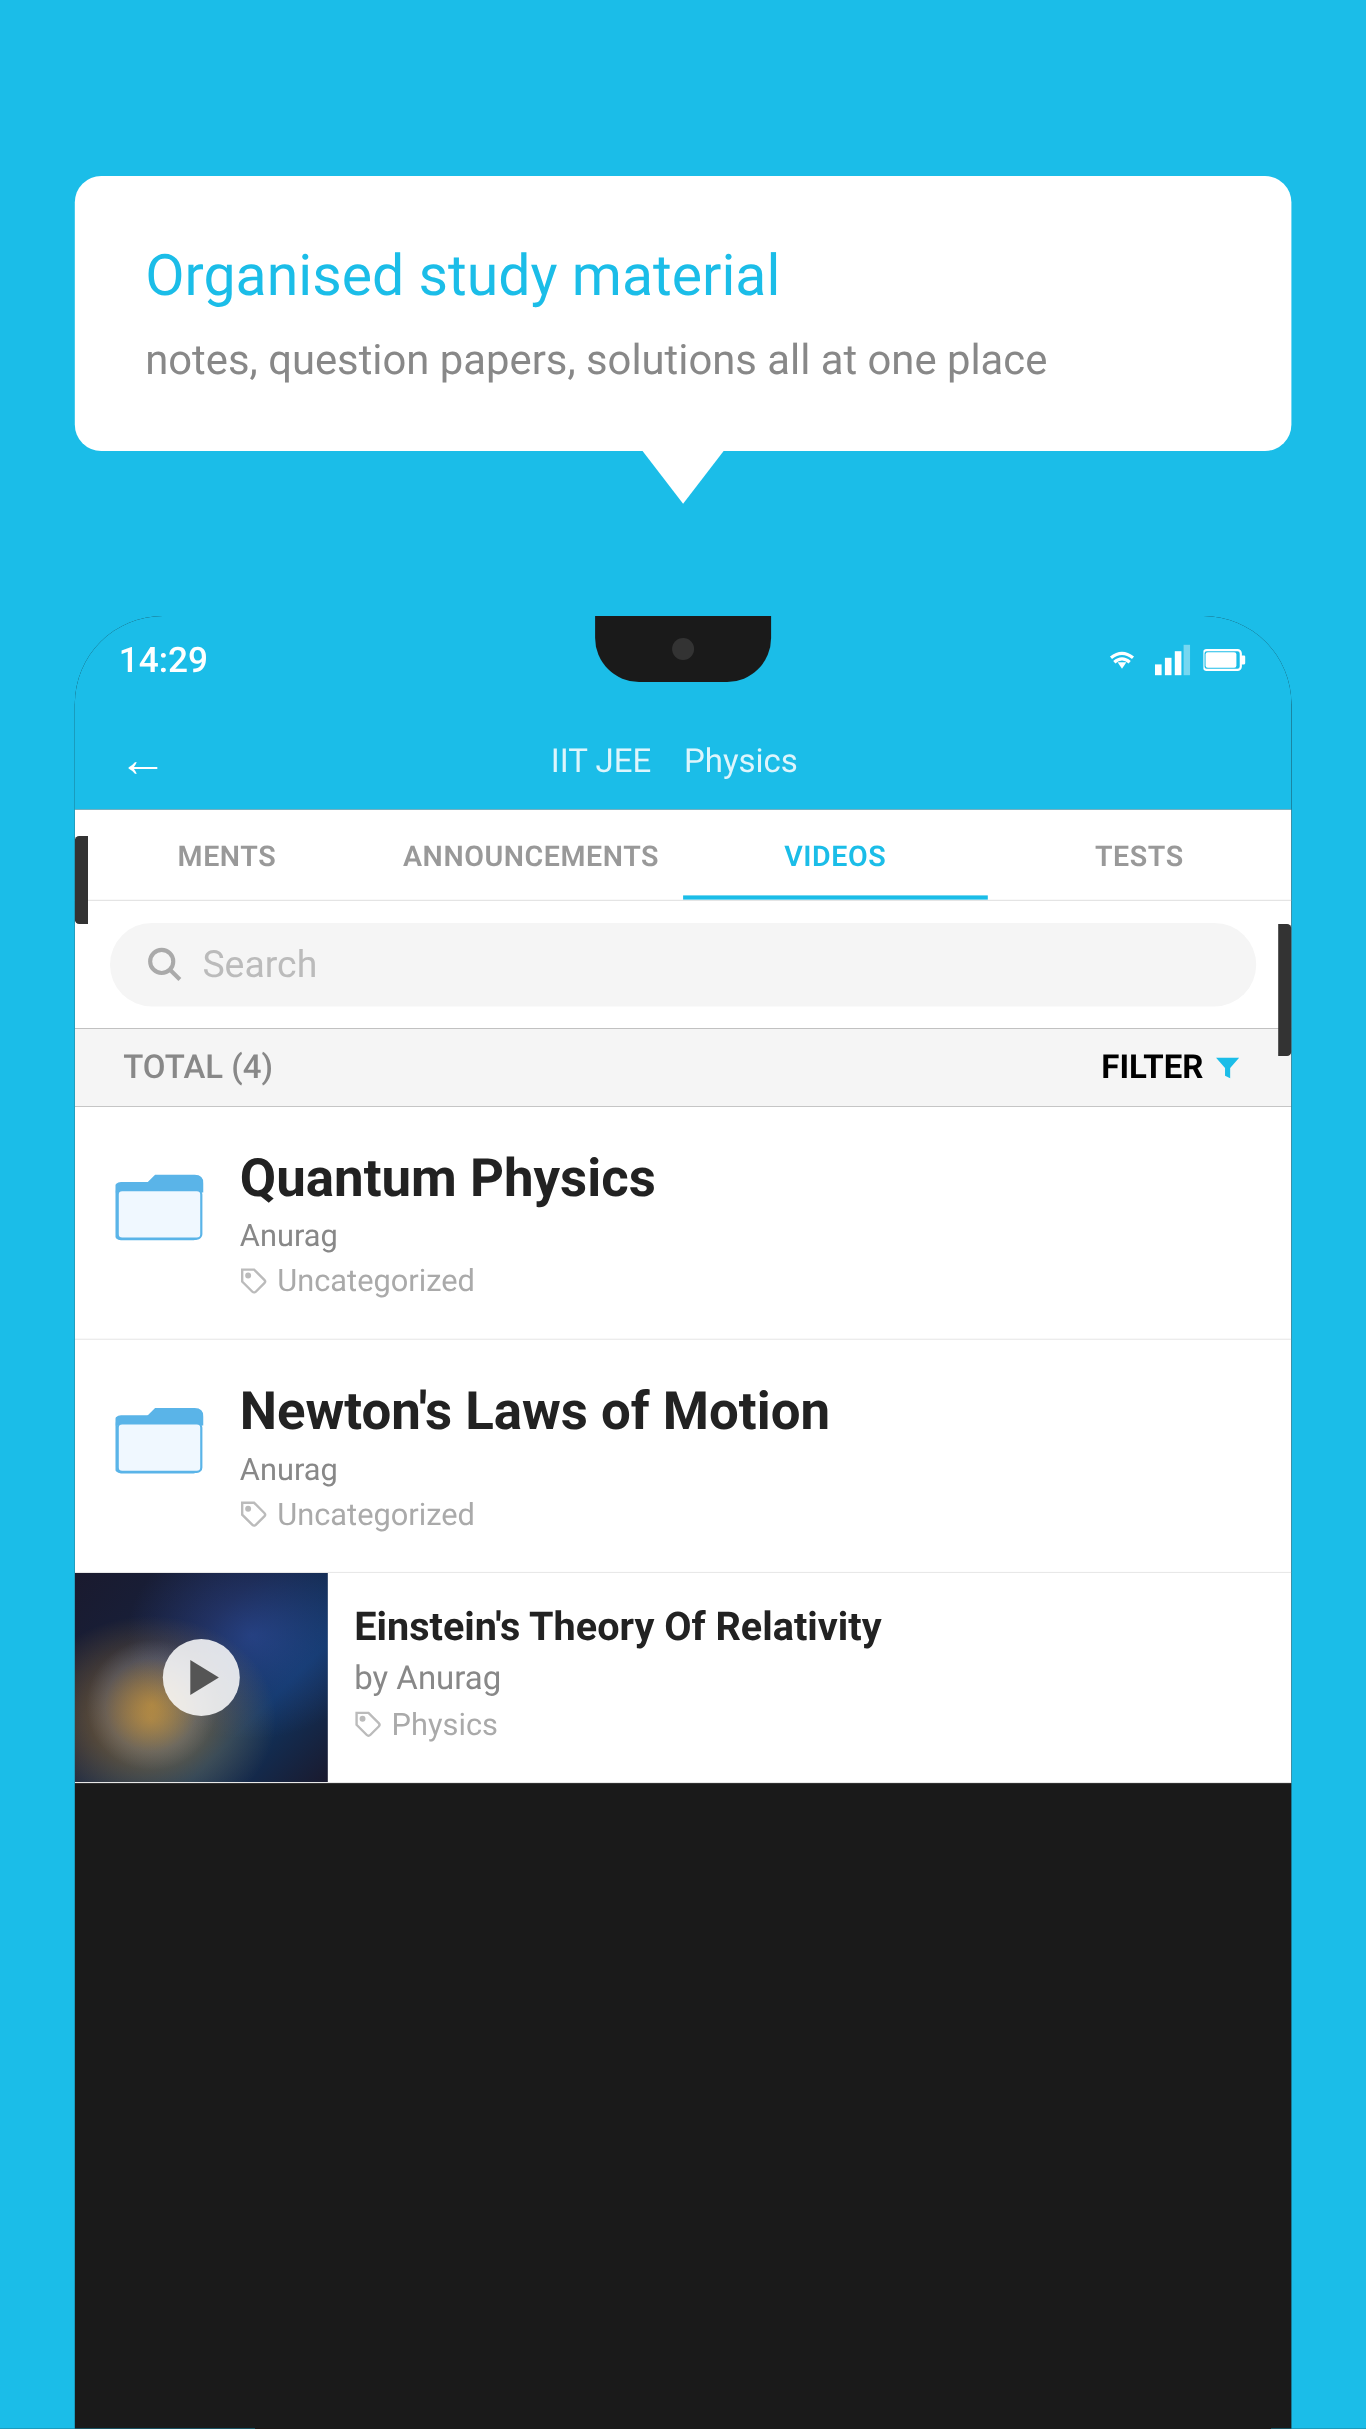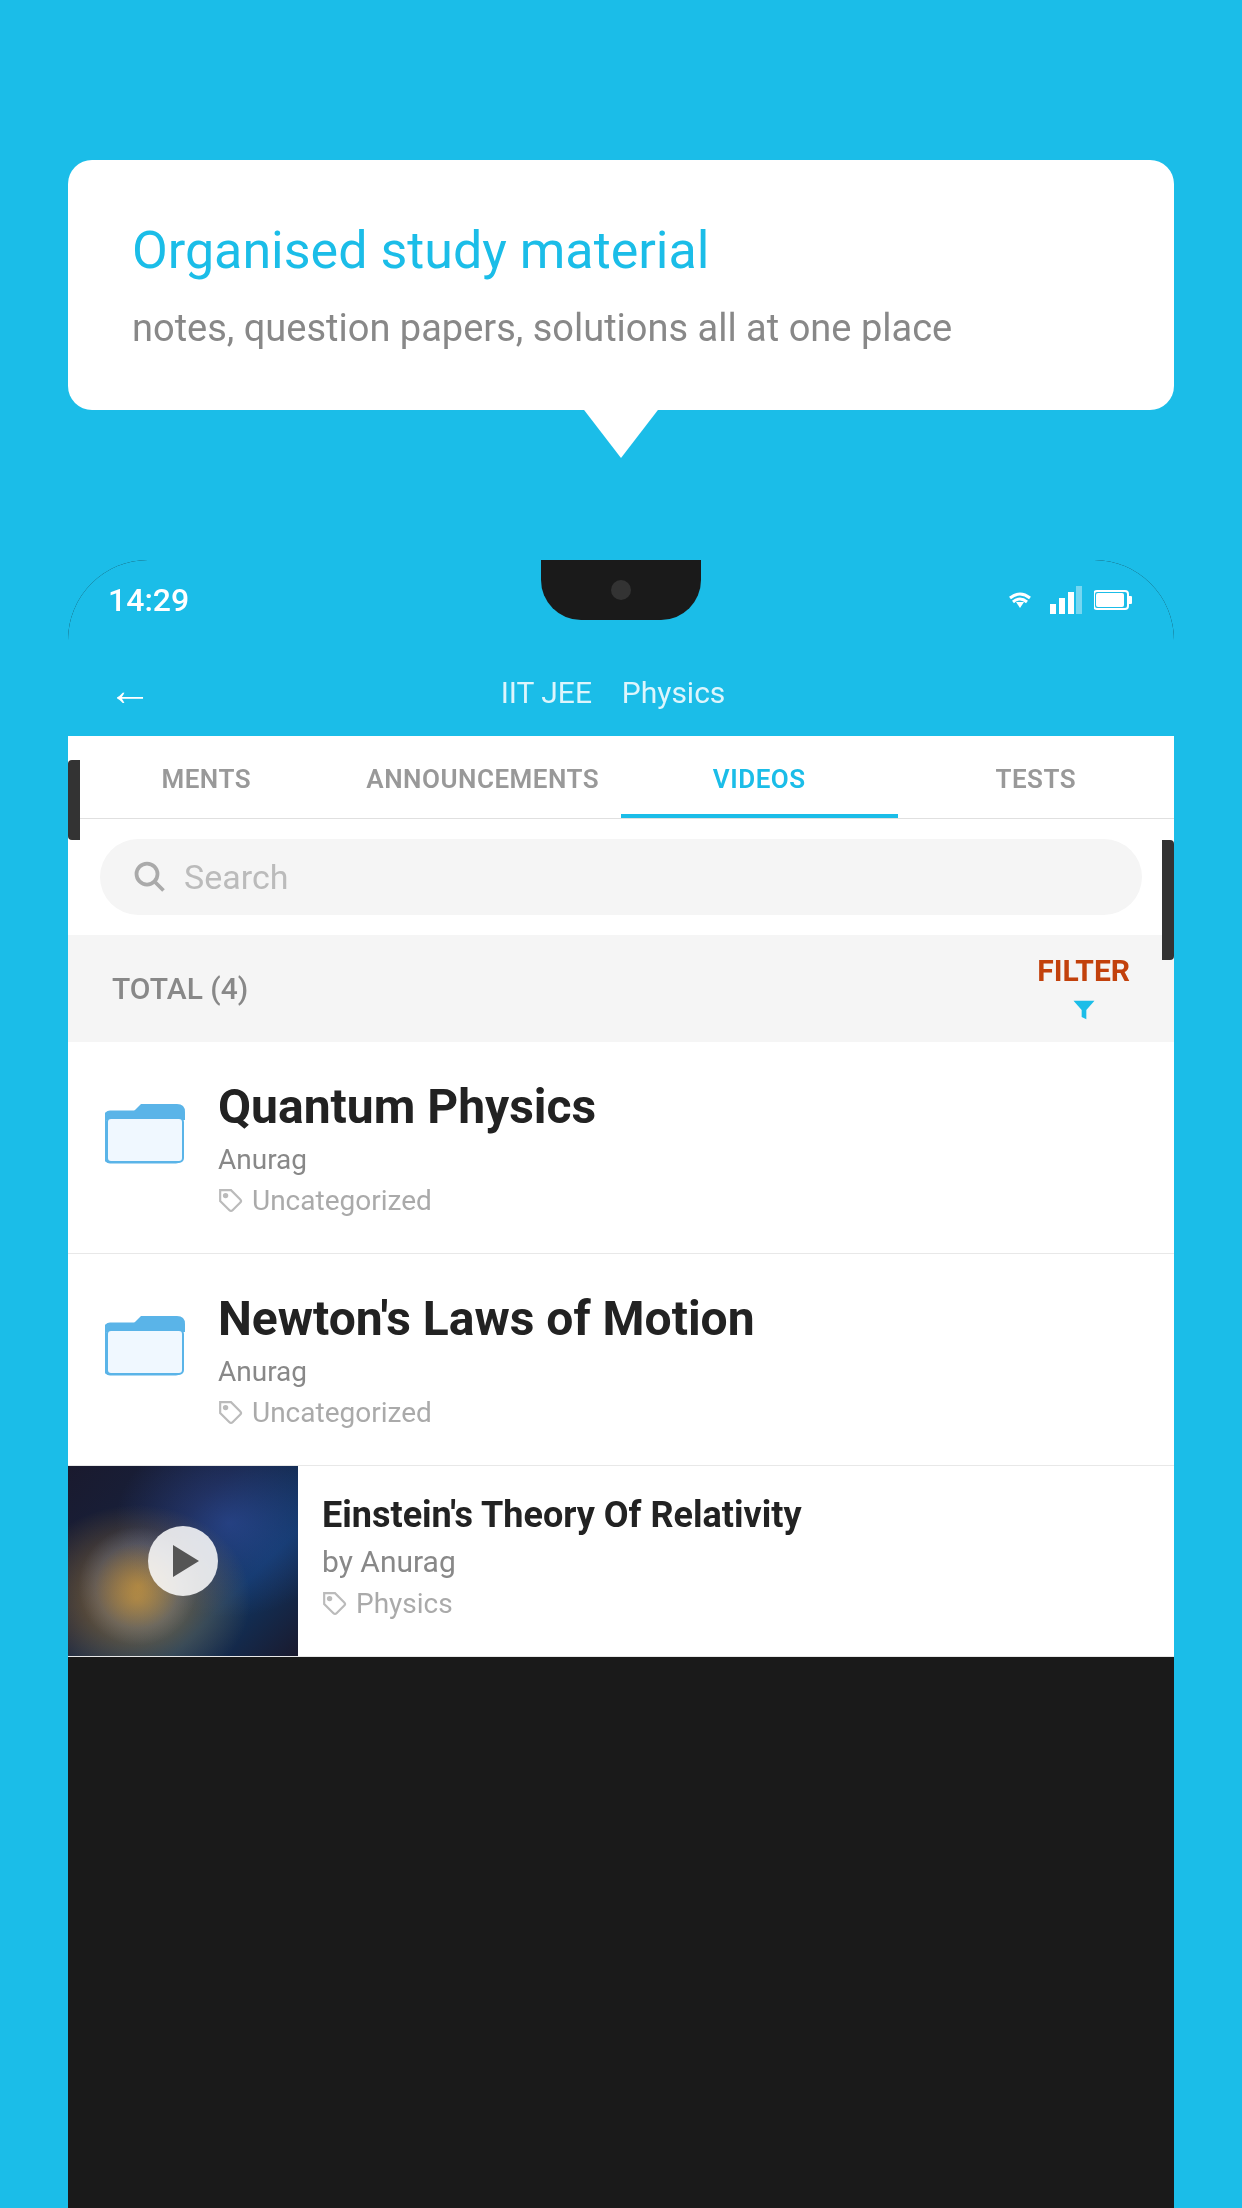--- a/index.html
+++ b/index.html
@@ -213,28 +213,27 @@
       justify-content: space-between;
     }
 
     .total-count {
       color: #888;
       font-size: 30px;
       font-weight: 500;
     }
 
     .filter-btn {
-      color: #c2410c;
+      color: #000000;
       font-size: 30px;
       font-weight: 700;
       display: flex;
       align-items: center;
       gap: 8px;
       cursor: pointer;
-      flex-direction: column;
     }
 
     
     .content-area {
       background: white;
       overflow: hidden;
     }
 
     
     .video-item {

